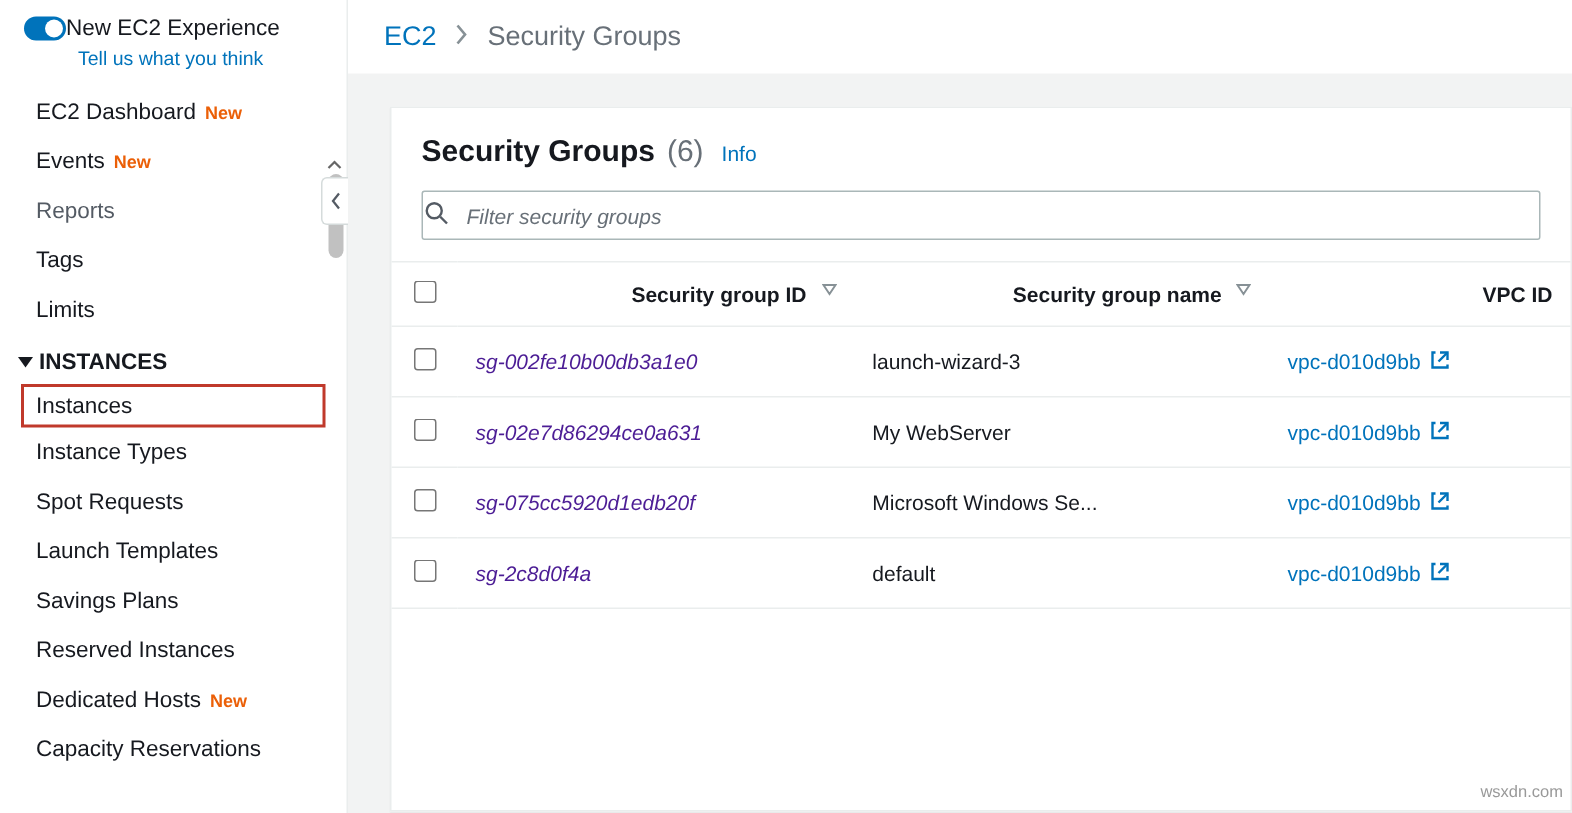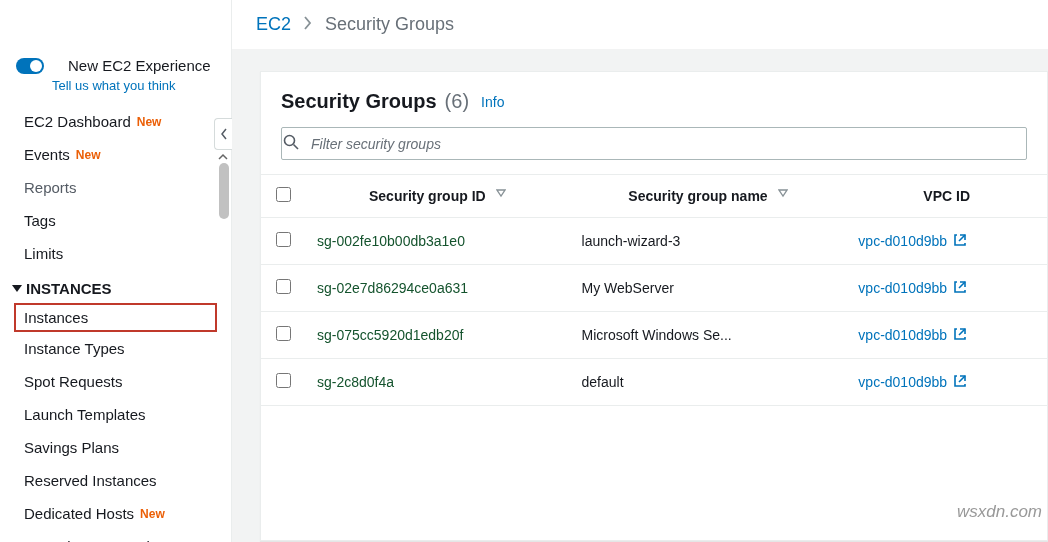--- a/index.html
+++ b/index.html
@@ -1,20 +1,20 @@
 <!DOCTYPE html>
 <html><head>
   <meta charset="utf-8">
   <style>
     * { margin: 0; padding: 0; box-sizing: border-box; font-family: "Amazon Ember", "Helvetica Neue", Arial, sans-serif; }
     body { background: #ffffff; color: #16191f; font-size: 14px; display: flex; width: 1048px; height: 542px; overflow: hidden; }
     
     
     .sidebar { width: 232px; border-right: 1px solid #eaeded; display:flex; flex-direction:column; position:relative; }
-    .sidebar-header { padding: 10px 16px 4px 16px; display:flex; align-items:center; gap:24px;margin-top:47px; }
+    .sidebar-header { padding: 10px 16px 4px 16px; display:flex; align-items:center; gap:0; }
     .toggle { width:28px; height:16px; background:#0073bb; border-radius:10px; position:relative; flex-shrink:0; }
     .toggle::after { content:""; position:absolute; width:12px; height:12px; background:#fff; border-radius:50%; top:2px; right:2px; }
     .exp-title { font-size:15px; color:#16191f; }
     .feedback { color:#0073bb; font-size:13px; padding: 0 16px 12px 52px; cursor:pointer; }
     .sidebar-scroll { flex:1; overflow-y:auto; position:relative; }
     .nav-item { padding: 8px 16px 8px 24px; color:#545b64; font-size:15px; cursor:pointer; display:flex; align-items:center; gap:6px;}
     .nav-item.link { color:#16191f; }
     .new-badge { color:#eb5f07; font-size:12px; font-weight:600; }
     .section-header { padding: 10px 16px 6px 12px; font-weight:700; color:#16191f; font-size:15px; display:flex; align-items:center; gap:4px; }
     .caret-down { display:inline-block; width:0; height:0; border-left:5px solid transparent; border-right:5px solid transparent; border-top:7px solid #16191f; }
@@ -37,30 +37,30 @@
     .panel-title { font-size:20px; font-weight:700; color:#16191f; }
     .panel-count { font-size:20px; color:#687078; font-weight:400; }
     .info-link { color:#0073bb; font-size:14px; cursor:pointer; margin-left:4px;}
     .filter-row { padding: 0 20px 14px 20px; }
     .filter-box { border:1px solid #aab7b8; border-radius:2px; display:flex; align-items:center; padding:6px 1px; gap:12px;}
     .filter-box input { border:none; outline:none; flex:1; font-size:14px; color:#687078; font-style:italic; background:transparent;}
     .filter-box input::placeholder { color:#687078; font-style:italic; }
     .search-icon svg { width:16px; height:16px; }
     
     table { width:100%; border-collapse:collapse; }
-    thead th { text-align:center; font-weight:700; font-size:14px; color:#16191f; padding: 12px 12px; border-top:1px solid #eaeded; border-bottom:1px solid #eaeded; }
+    thead th { text-align:right; font-weight:700; font-size:14px; color:#16191f; padding: 12px 12px; border-top:1px solid #eaeded; border-bottom:1px solid #eaeded; }
     thead th.checkbox-cell, tbody td.checkbox-cell { width:44px; text-align:center; }
     .sort-icon { display:inline-block; margin-left:6px; color:#879196;}
     .sort-icon svg { width:10px; height:12px; }
     tbody td { padding: 14px 12px; border-bottom:1px solid #eaeded; font-size:14px; color:#16191f; vertical-align:middle;}
-    .link-cell { color:#14532d; cursor:pointer; }
+    .link-cell { color:#4c1d95; cursor:pointer;font-style:italic; }
     .vpc-cell { color:#0073bb; cursor:pointer; display:flex; align-items:center; gap:6px; font-weight:500;}
     .ext-icon svg { width:14px; height:14px; }
     input[type=checkbox]{ width:15px; height:15px; }
-    .watermark { position:fixed; right:6px; bottom:20px; font-size:17px; color:#999;font-style:italic; }
+    .watermark { position:fixed; right:6px; bottom:8px; font-size:11px; color:#999; }
   </style>
 </head>
 <body>
 
 <div class="sidebar">
   <div class="sidebar-header">
     <div class="toggle"></div>
     <div class="exp-title">New EC2 Experience</div>
   </div>
   <div class="feedback">Tell us what you think</div>

